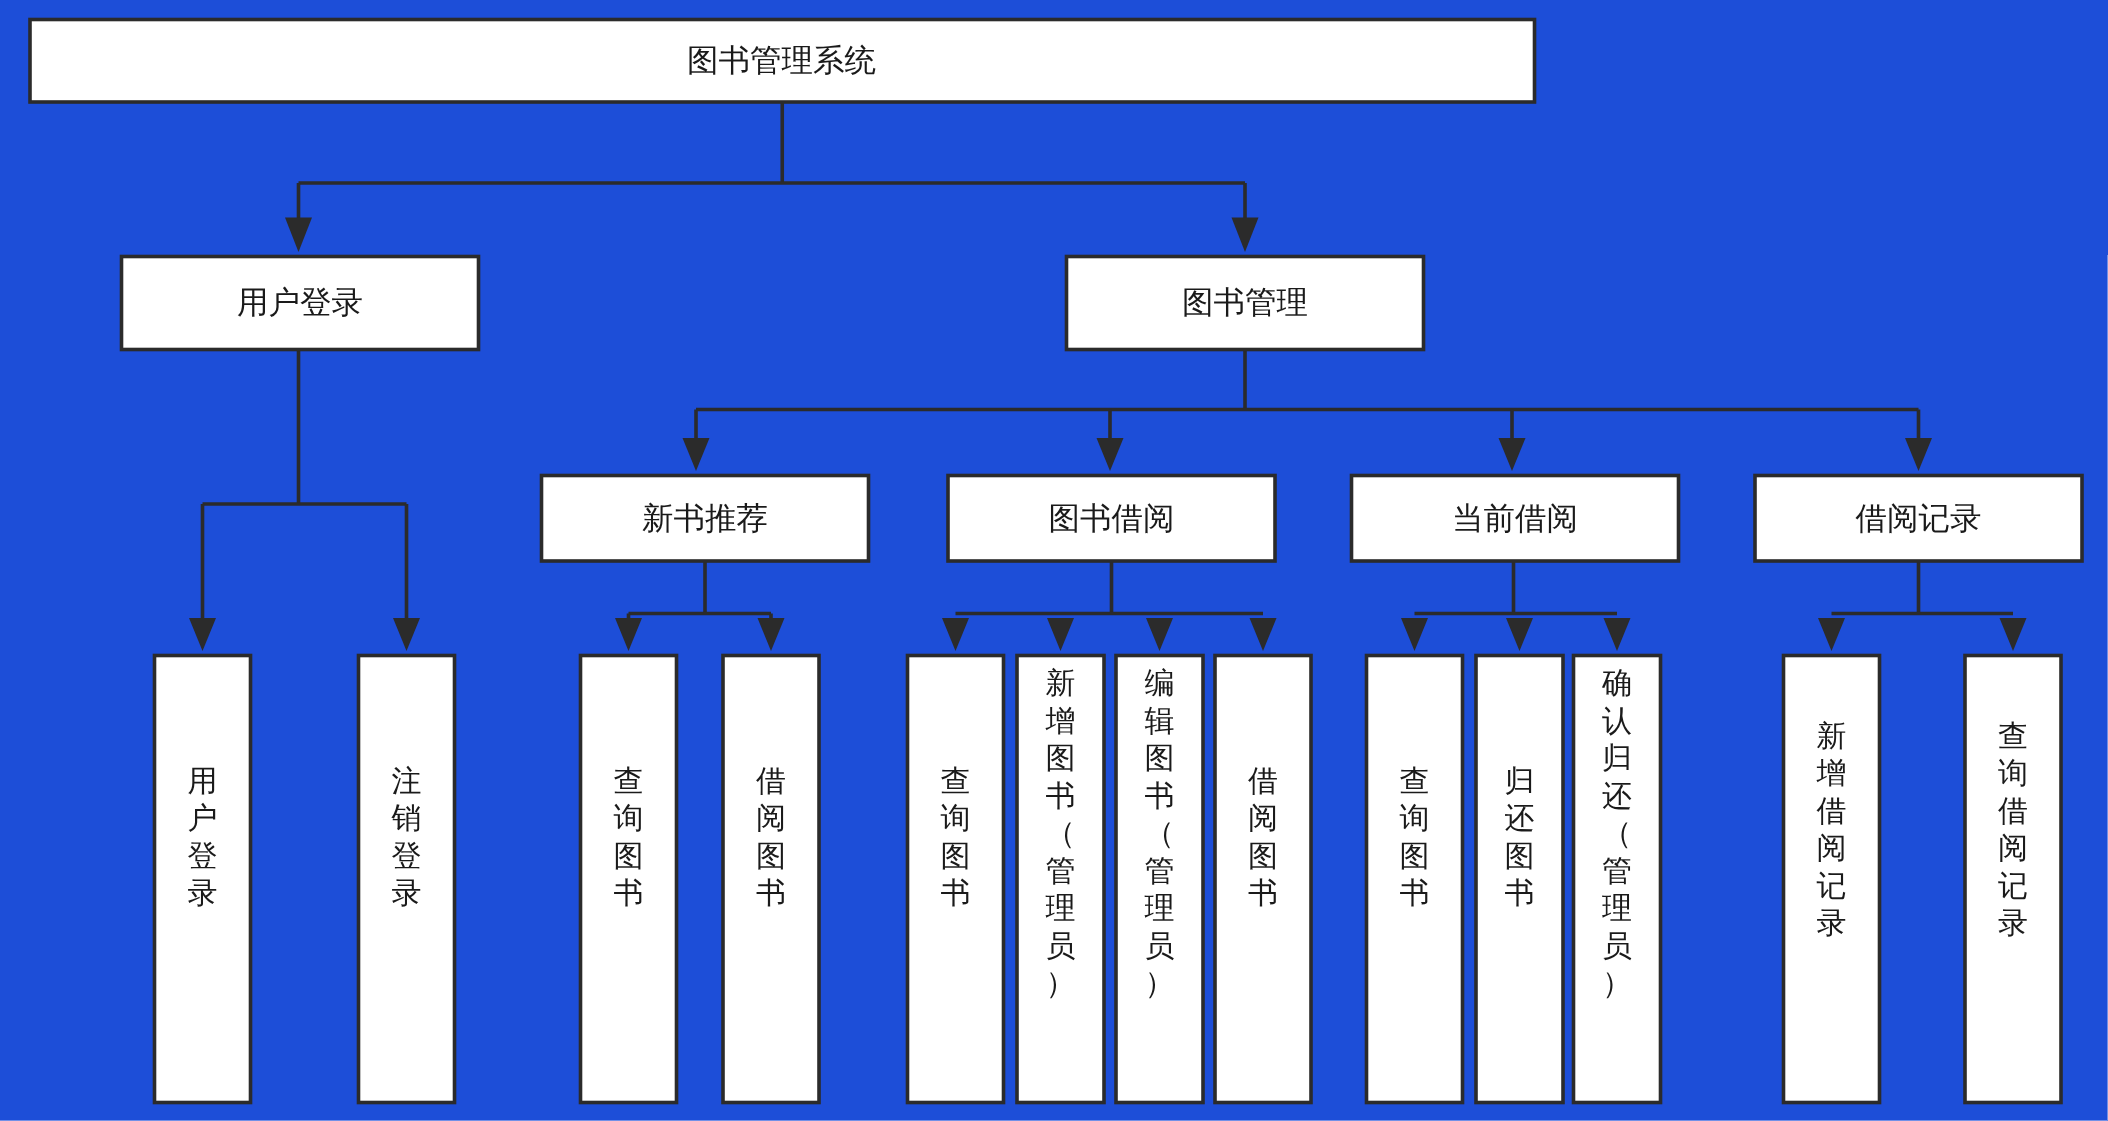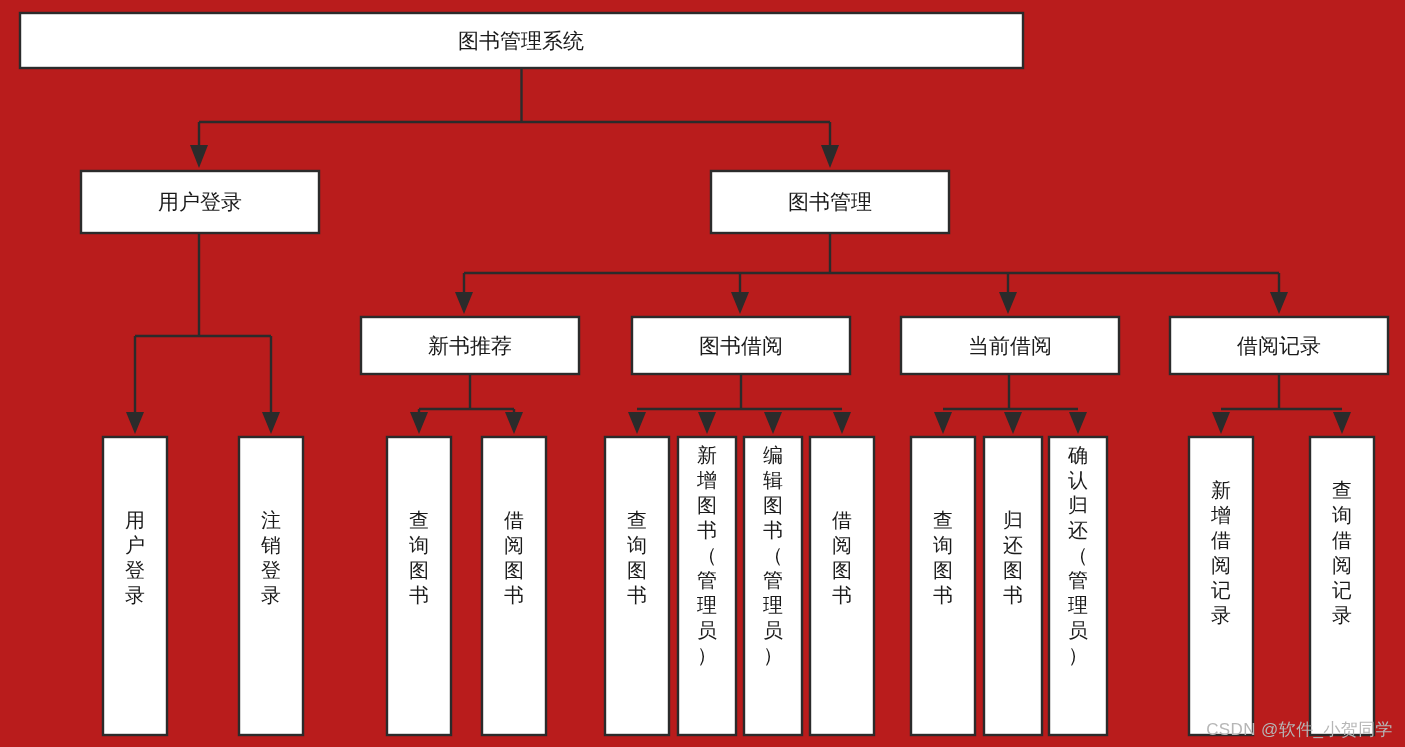--- a/index.html
+++ b/index.html
@@ -11,21 +11,21 @@
     width: 1405px;
     height: 747px;
     font-family: "Liberation Sans", "DejaVu Sans", sans-serif;
     overflow: hidden;
     position: relative;
   }
   #diagram-root {
     position: relative;
     width: 1405px;
     height: 747px;
-    background: #b91c1c;
+    background: #1d4ed8;
   }
   svg.flow {
     position: absolute;
     left: 0;
     top: 0;
     width: 1405px;
     height: 747px;
   }
   .node-rect {
     fill: #ffffff;
@@ -221,15 +221,14 @@
       <rect class="node-rect" x="1189" y="437" width="64" height="298"></rect>
       <text class="node-label-v" x="1221" y="497"><tspan x="1221" y="497">新</tspan><tspan x="1221" y="522">增</tspan><tspan x="1221" y="547">借</tspan><tspan x="1221" y="572">阅</tspan><tspan x="1221" y="597">记</tspan><tspan x="1221" y="622">录</tspan></text>
     </g>
     <g>
       <rect class="node-rect" x="1310" y="437" width="64" height="298"></rect>
       <text class="node-label-v" x="1342" y="497"><tspan x="1342" y="497">查</tspan><tspan x="1342" y="522">询</tspan><tspan x="1342" y="547">借</tspan><tspan x="1342" y="572">阅</tspan><tspan x="1342" y="597">记</tspan><tspan x="1342" y="622">录</tspan></text>
     </g>
 
   </svg>
 
-  <div class="watermark">CSDN @软件_小贺同学</div>
 
 </div>
 
 </body></html>

